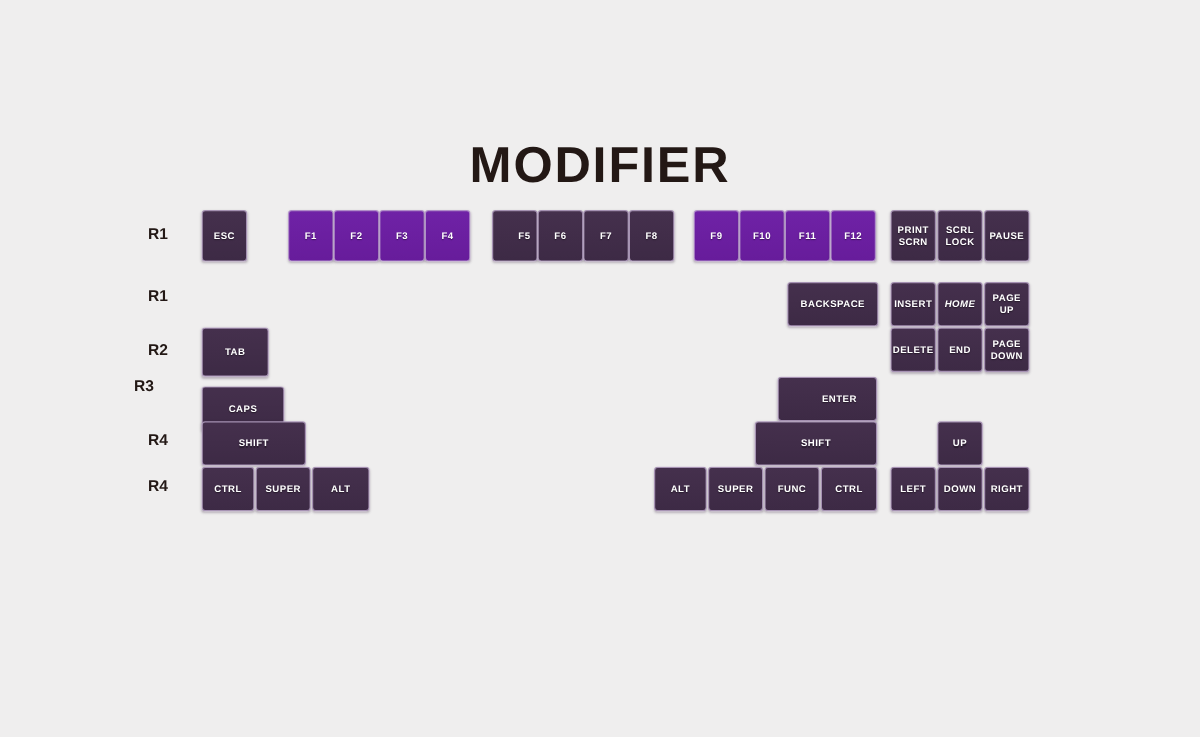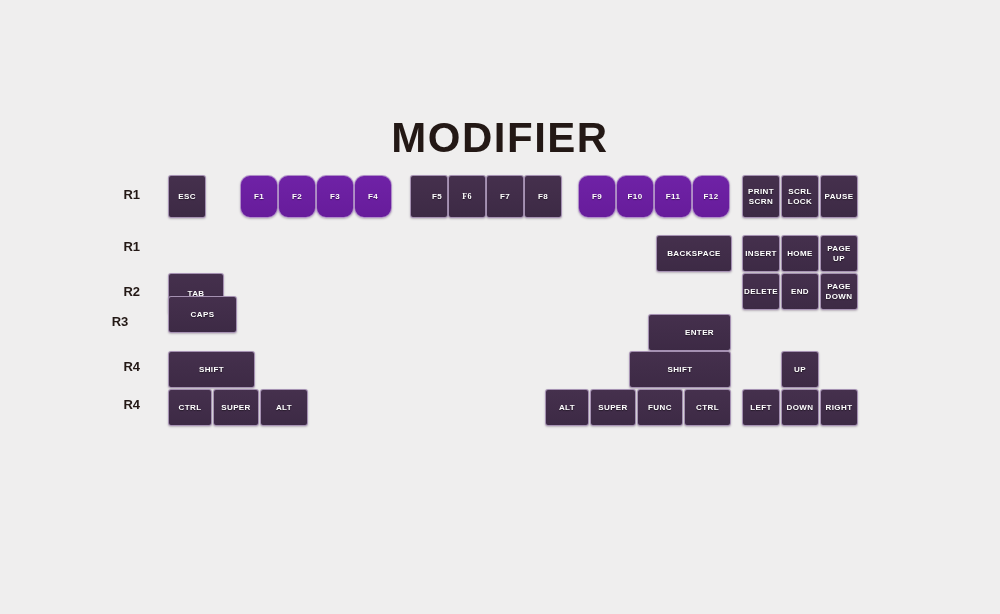--- a/index.html
+++ b/index.html
@@ -64,21 +64,20 @@
     line-height: 1.15;
     text-shadow: 0 1px 1px rgba(0,0,0,0.45);
     box-shadow: 0 1px 2px rgba(60, 40, 70, 0.30);
     user-select: none;
   }
   .key.dark {
     background: linear-gradient(180deg, #45304d 0%, #3d2a45 100%);
   }
   .key.bright {
     background: linear-gradient(180deg, #6f22a6 0%, #671c9b 100%);
-    border-radius: 10px;
   }
   .key .legend {
     display: block;
     white-space: pre-line;
   }
 </style>
 </head>
 <body>
 
 <div id="stage">
@@ -106,21 +105,21 @@
       </div>
       <div class="key bright" style="left: 316px; top: 175px; width: 38px; height: 43px;">
         <span class="legend">F3</span>
       </div>
       <div class="key bright" style="left: 354px; top: 175px; width: 38px; height: 43px;">
         <span class="legend">F4</span>
       </div>
       <div class="key dark" style="left: 410px; top: 175px; width: 38px; height: 43px; padding-left: 16px;">
         <span class="legend">F5</span>
       </div>
-      <div class="key dark" style="left: 448px; top: 175px; width: 38px; height: 43px; font-family: Liberation Serif, serif;">
+      <div class="key dark" style="left: 448px; top: 175px; width: 38px; height: 43px;">
         <span class="legend">F6</span>
       </div>
       <div class="key dark" style="left: 486px; top: 175px; width: 38px; height: 43px;">
         <span class="legend">F7</span>
       </div>
       <div class="key dark" style="left: 524px; top: 175px; width: 38px; height: 43px;">
         <span class="legend">F8</span>
       </div>
       <div class="key bright" style="left: 578px; top: 175px; width: 38px; height: 43px;">
         <span class="legend">F9</span>
@@ -144,41 +143,41 @@
       </div>
       <div class="key dark" style="left: 820px; top: 175px; width: 38px; height: 43px;">
         <span class="legend">PAUSE</span>
       </div>
       <div class="key dark" style="left: 656px; top: 235px; width: 76px; height: 37px;">
         <span class="legend">BACKSPACE</span>
       </div>
       <div class="key dark" style="left: 742px; top: 235px; width: 38px; height: 37px;">
         <span class="legend">INSERT</span>
       </div>
-      <div class="key dark" style="left: 781px; top: 235px; width: 38px; height: 37px;">
+      <div class="key dark" style="left: 781px; top: 235px; width: 38px; height: 37px; font-style: italic;">
         <span class="legend">HOME</span>
       </div>
       <div class="key dark" style="left: 820px; top: 235px; width: 38px; height: 37px;">
         <span class="legend">PAGE
 UP</span>
       </div>
       <div class="key dark" style="left: 742px; top: 273px; width: 38px; height: 37px;">
         <span class="legend">DELETE</span>
       </div>
       <div class="key dark" style="left: 781px; top: 273px; width: 38px; height: 37px; justify-content: center;">
         <span class="legend">END</span>
       </div>
       <div class="key dark" style="left: 820px; top: 273px; width: 38px; height: 37px;">
         <span class="legend">PAGE
 DOWN</span>
       </div>
       <div class="key dark" style="left: 168px; top: 273px; width: 56px; height: 41px;">
         <span class="legend">TAB</span>
       </div>
-      <div class="key dark" style="left: 168px; top: 296px; width: 69px; height: 37px;">
+      <div class="key dark" style="left: 168px; top: 322px; width: 69px; height: 37px;">
         <span class="legend">CAPS</span>
       </div>
       <div class="key dark" style="left: 168px; top: 351px; width: 87px; height: 37px;">
         <span class="legend">SHIFT</span>
       </div>
       <div class="key dark" style="left: 168px; top: 389px; width: 44px; height: 37px;">
         <span class="legend">CTRL</span>
       </div>
       <div class="key dark" style="left: 213px; top: 389px; width: 46px; height: 37px;">
         <span class="legend">SUPER</span>

